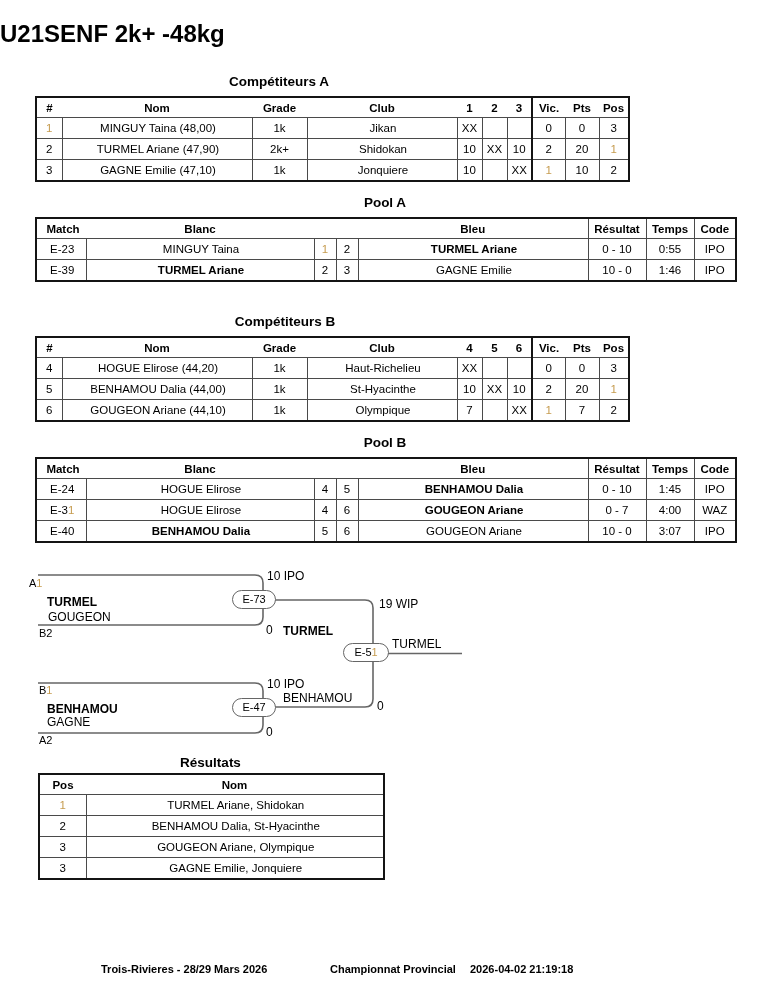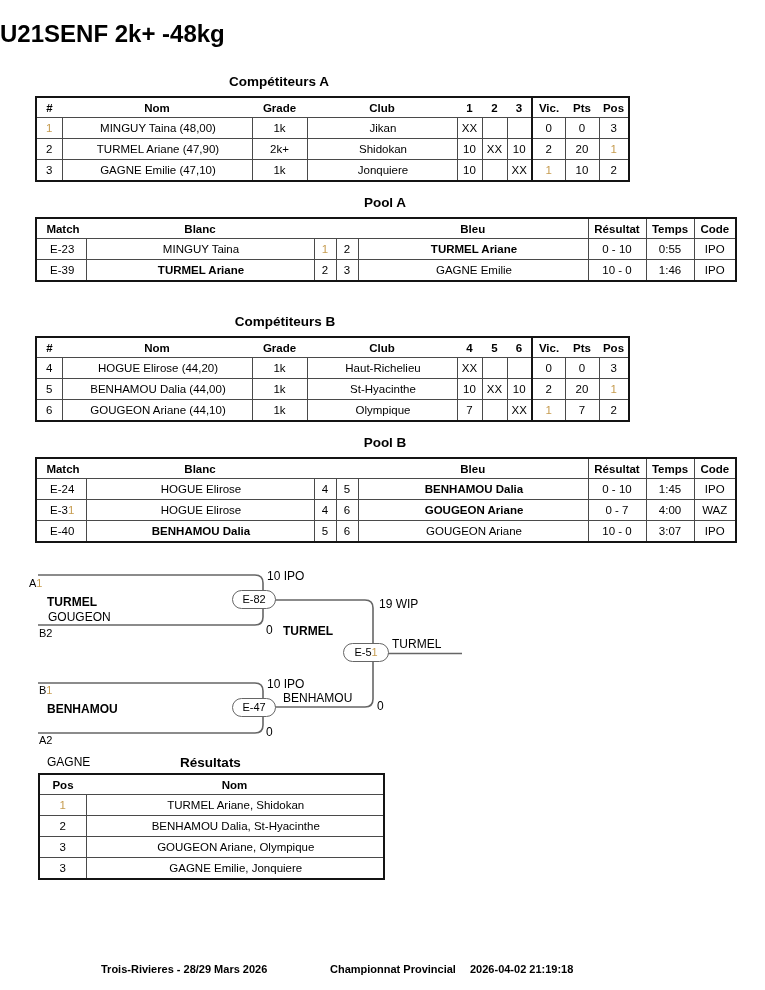--- a/index.html
+++ b/index.html
@@ -272,23 +272,23 @@
     <path d="M263 55 H365 Q373 55 373 63 V154 Q373 162 365 162 H263" fill="none" stroke="#666" stroke-width="1.6"></path>
     <path d="M373 108.5 H462" fill="none" stroke="#666" stroke-width="1.6"></path>
   </svg>
   <div id="bracket-labels">
       <div class="blabel b" style="left: 47px; top: 555px;">TURMEL</div>
       <div class="bcode" style="left: 29px; top: 577px;">A<span class="tan">1</span></div>
       <div class="blabel" style="left: 48px; top: 610px;">GOUGEON</div>
       <div class="bcode" style="left: 39px; top: 627px;">B2</div>
       <div class="blabel b" style="left: 47px; top: 662px;">BENHAMOU</div>
       <div class="bcode" style="left: 39px; top: 684px;">B<span class="tan">1</span></div>
-      <div class="blabel" style="left: 47px; top: 715px; margin-top: 40px;">GAGNE</div>
+      <div class="blabel" style="left: 47px; top: 715px;">GAGNE</div>
       <div class="bcode" style="left: 39px; top: 734px;">A2</div>
-      <div class="oval" style="left: 232px; top: 590px; width: 42px; height: 17px; line-height: 17px;">E-82</div>
+      <div class="oval" style="left: 232px; top: 590px; width: 42px; height: 17px; line-height: 17px;">E-73</div>
       <div class="blabel b" style="left: 283px; top: 584px;">TURMEL</div>
       <div class="blabel" style="left: 267px; top: 569px;">10 IPO</div>
       <div class="blabel" style="left: 266px; top: 623px;">0</div>
       <div class="oval" style="left: 232px; top: 698px; width: 42px; height: 17px; line-height: 17px;">E-47</div>
       <div class="blabel" style="left: 283px; top: 691px;">BENHAMOU</div>
       <div class="blabel" style="left: 267px; top: 677px;">10 IPO</div>
       <div class="blabel" style="left: 266px; top: 725px;">0</div>
       <div class="oval" style="left: 343px; top: 643px; width: 44px; height: 17px; line-height: 17px;">E-5<span class="tan">1</span></div>
       <div class="blabel" style="left: 392px; top: 637px;">TURMEL</div>
       <div class="blabel" style="left: 379px; top: 597px;">19 WIP</div>

